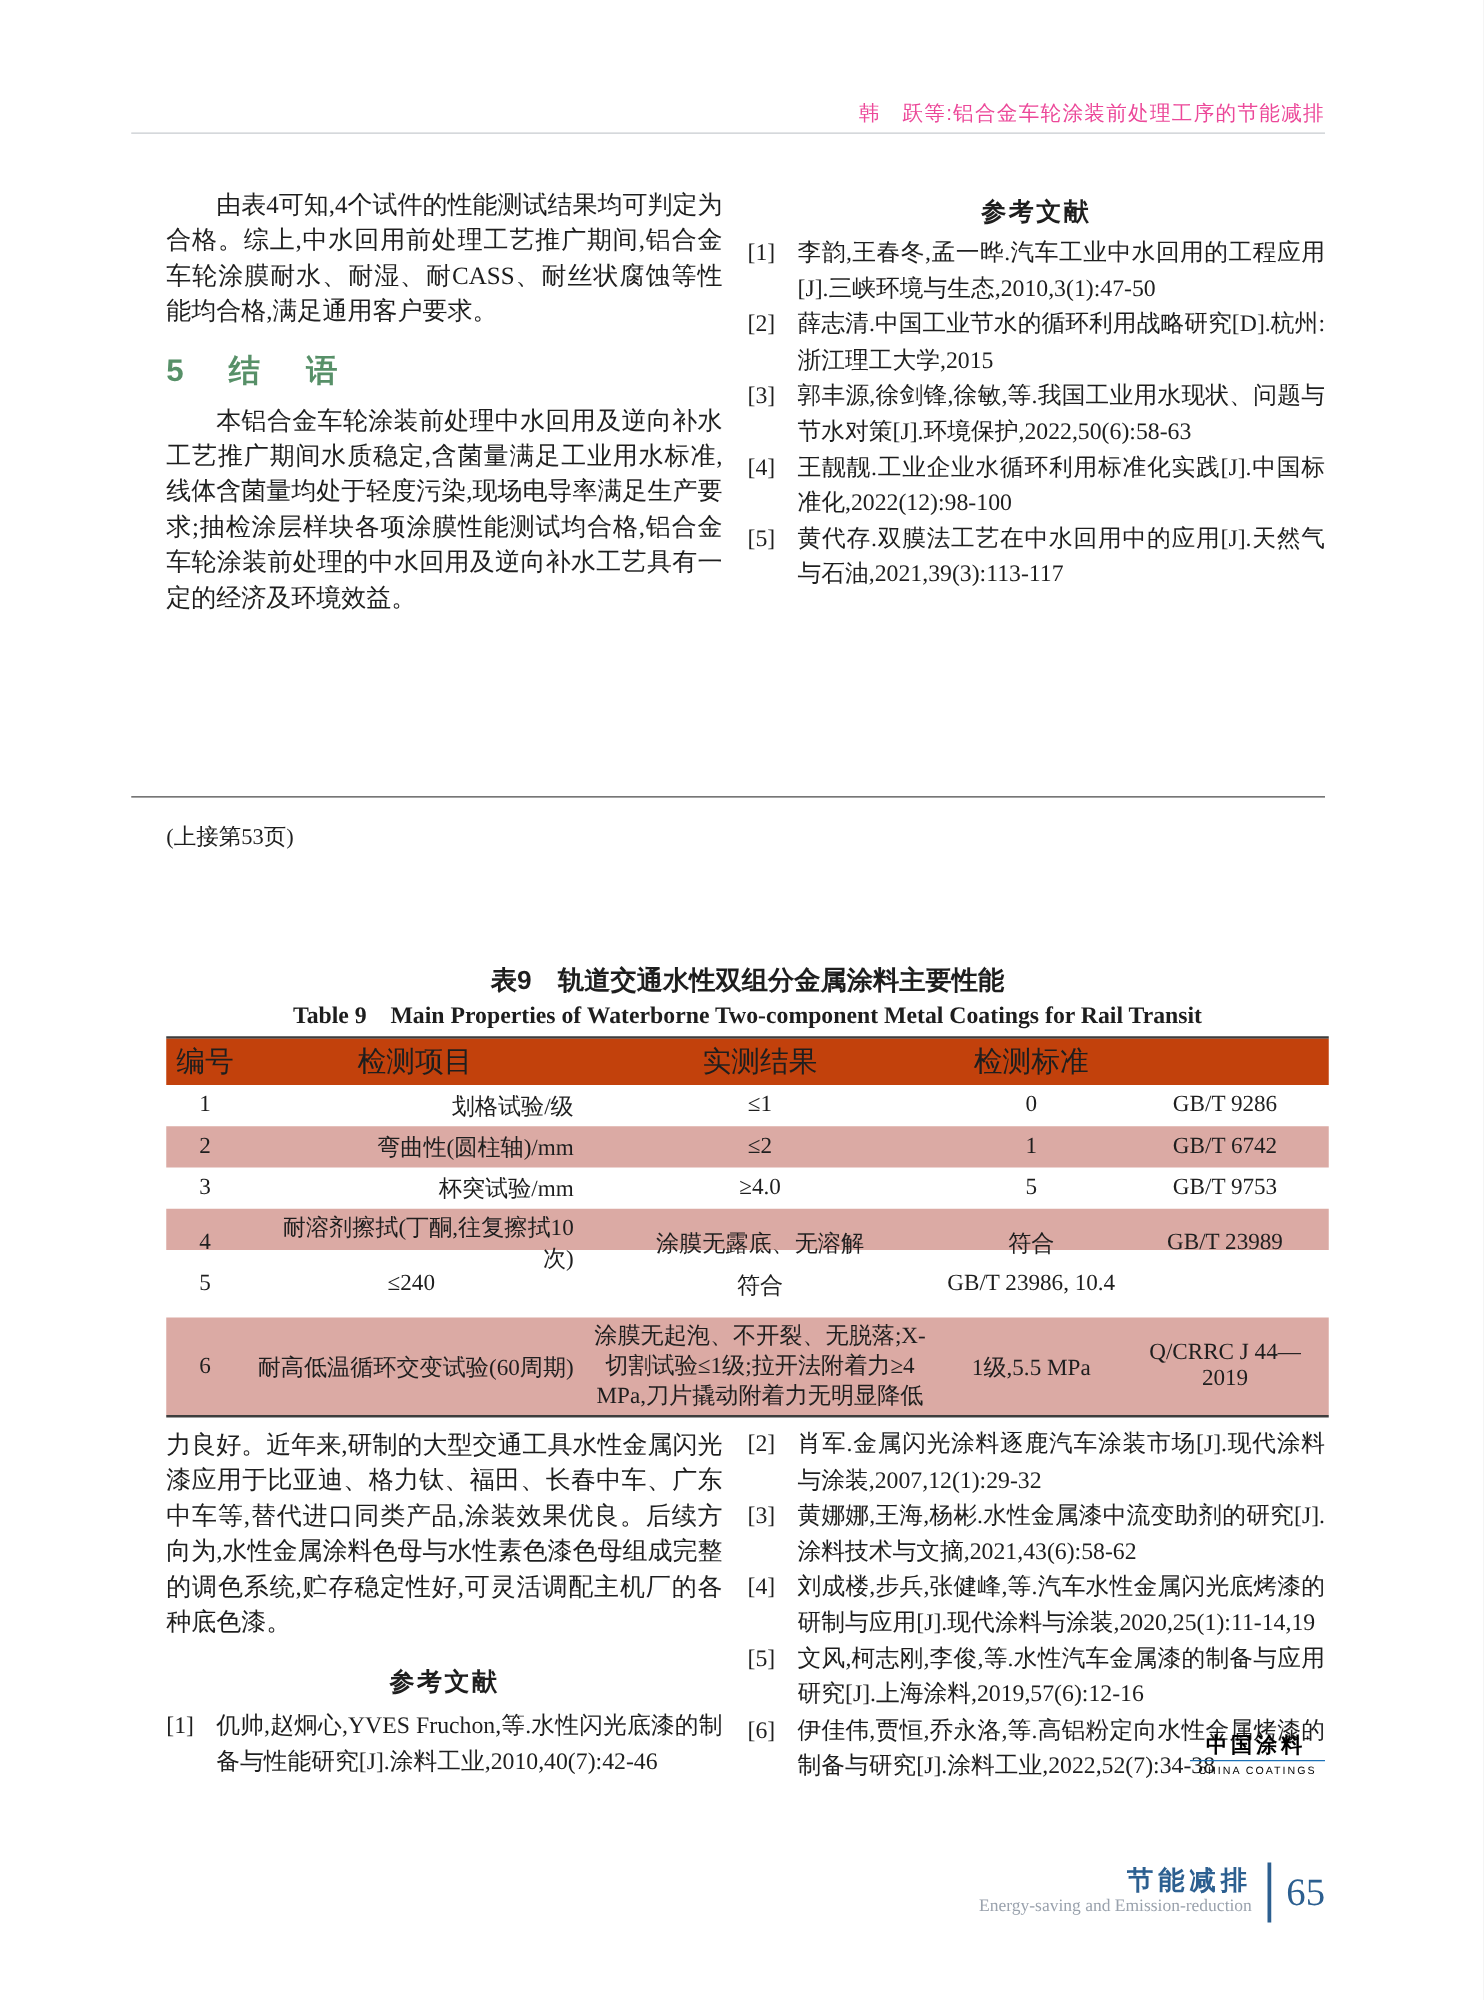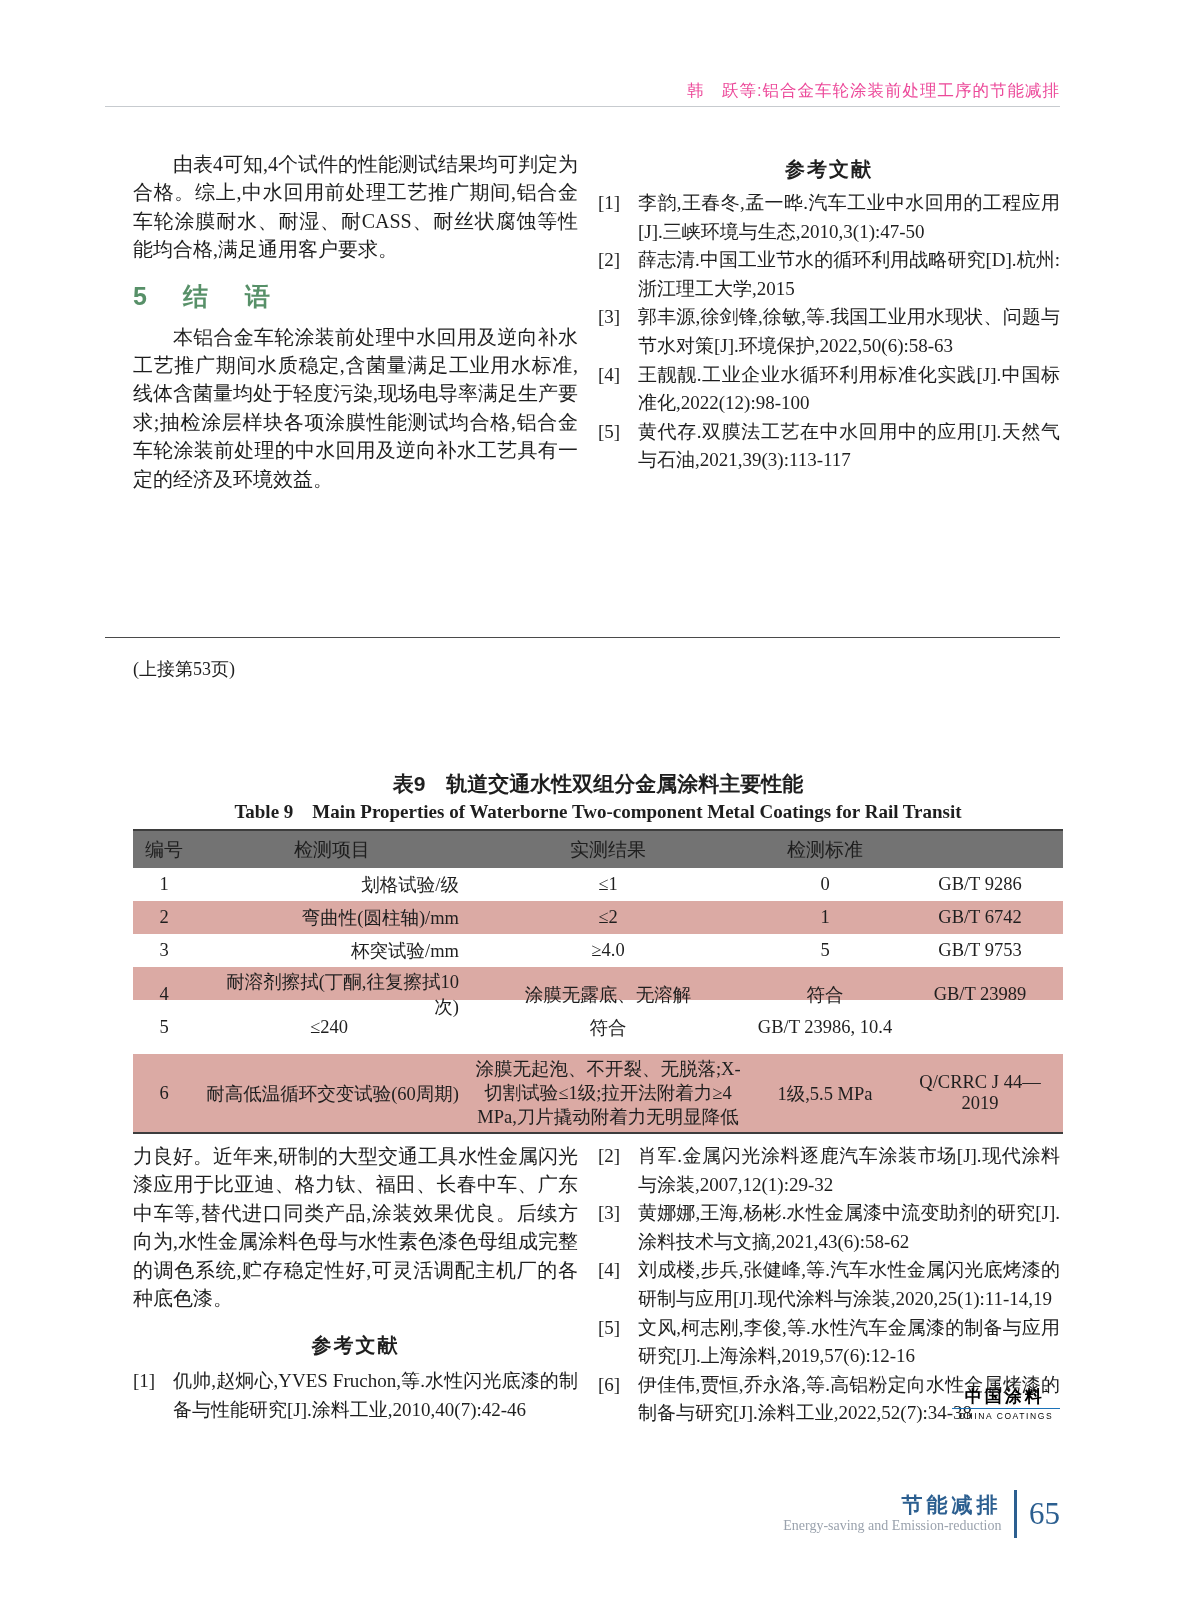--- a/index.html
+++ b/index.html
@@ -31,22 +31,22 @@
   .cont-note{position:absolute;left:133px;top:657px;font-size:18px;}
 
   
   .tbl-title-zh{position:absolute;left:133px;top:770px;width:930px;text-align:center;
     font-family:"Liberation Sans","DejaVu Sans",sans-serif;font-size:21px;font-weight:bold;}
   .tbl-title-en{position:absolute;left:133px;top:799px;width:930px;text-align:center;
     font-size:19px;font-weight:bold;}
   .tbl{position:absolute;left:133px;top:829px;width:930px;
     border-top:2.5px solid #3d3d3d;border-bottom:2.5px solid #3d3d3d;font-size:18.5px;}
   .trow{display:grid;grid-template-columns:62px 268px 290px 144px 166px;align-items:center;}
-  .trow.header{background:#737373;height:37px;
-    font-family:"Liberation Sans","DejaVu Sans",sans-serif;font-size:19px;}
+  .trow.header{background:#c2410c;height:37px;
+    font-family:"Liberation Sans","DejaVu Sans",sans-serif;font-size:23px;}
   .trow.pink{background:#dbaaa4;}
   .cell{text-align:center;padding:2px 4px;box-sizing:border-box;}
   .cell.item{text-align:right;padding-left:10px;}
   .r-std{height:33px;}
   .r-mid{height:54px;}
   .r-tall{height:78px;}
   .cell .l2{display:block;line-height:23px;}
   .wrapcell{line-height:24px;}
 
   

